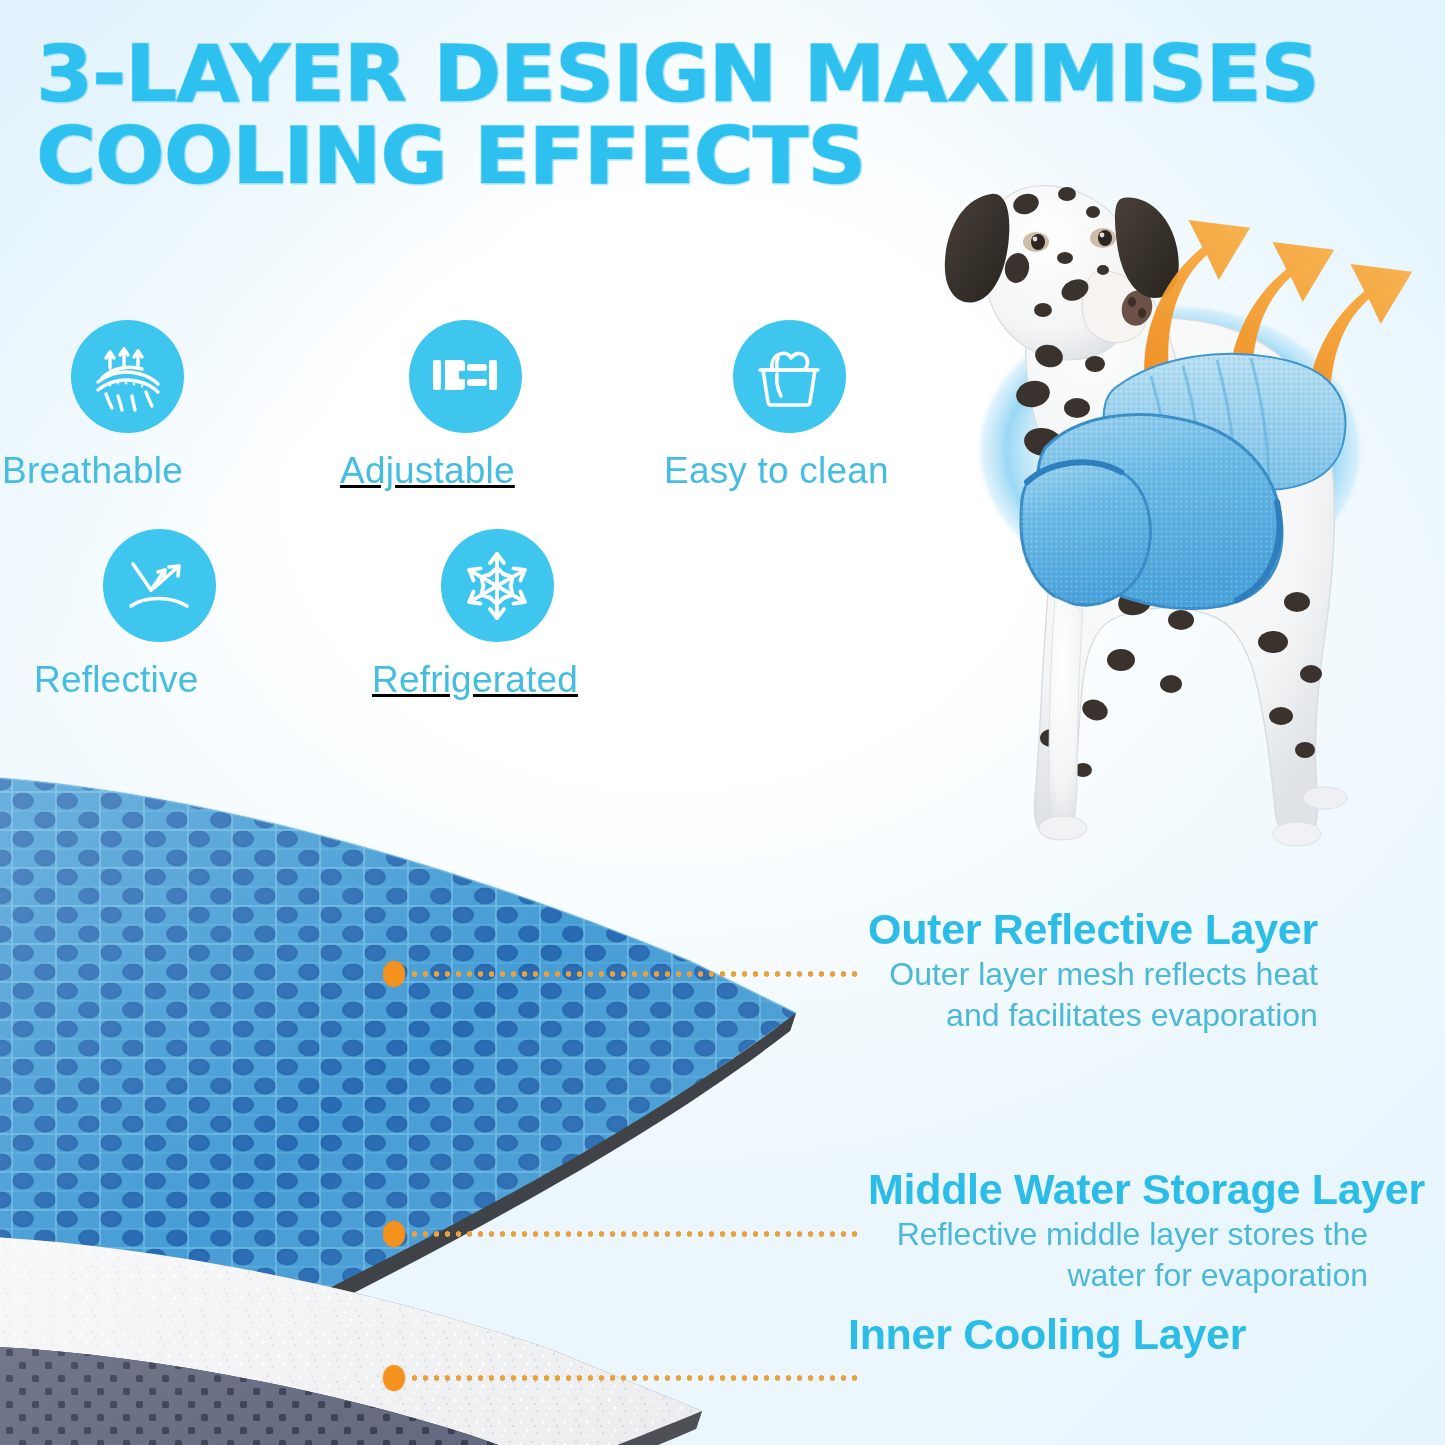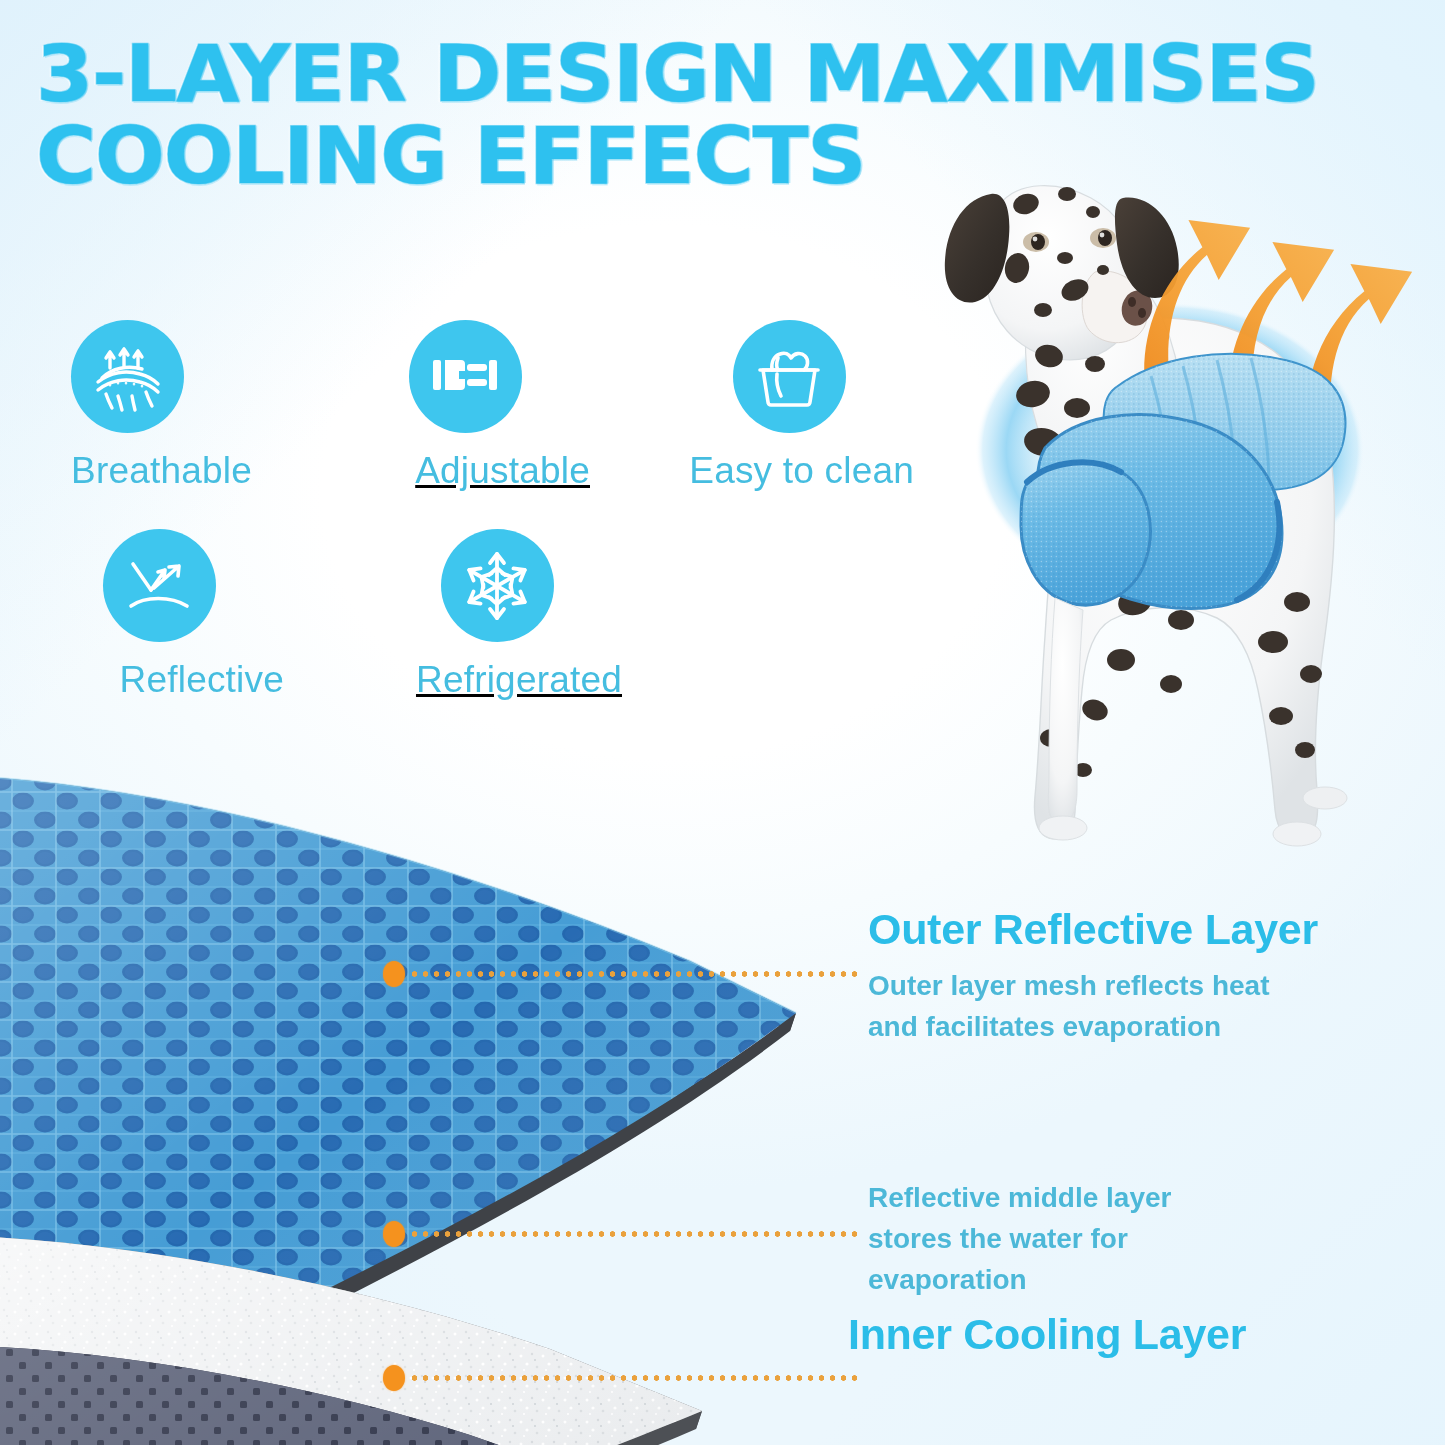--- a/index.html
+++ b/index.html
@@ -55,21 +55,21 @@
   .features{
     position:absolute;left:0;top:320px;width:960px;
     z-index:20;
   }
   .frow{ position:absolute; left:0; width:960px; height:210px; }
   .frow.r1{ top:0; }
   .frow.r2{ top:209px;margin-left:32px; }
   .feat{
     position:absolute;
     width:250px;
-    text-align:right;
+    text-align:left;
   }
   .feat.c1{ left:2px; }
   .feat.c2{ left:340px;text-decoration:underline; }
   .feat.c3{ left:664px; }
   .ficon{
     width:113px;height:113px;border-radius:50%;
     background:#3ec6ee;
     margin:0 auto;
     display:flex;align-items:center;justify-content:center;
   }
@@ -94,21 +94,21 @@
 
   
   .stack{
     position:absolute;left:-10px;top:735px;
     width:900px;height:720px;
     z-index:10;
   }
   .stack svg{position:absolute;left:0;top:0;}
 
   
-  .callouts{ position:absolute;left:0;top:0;width:1218px;height:1445px;z-index:30;pointer-events:none;}
+  .callouts{ position:absolute;left:0;top:0;width:1218px;height:1445px;z-index:30;pointer-events:none;text-align:right;}
   .leader{
     position:absolute;
     height:12px;
     display:flex;align-items:center;
     pointer-events:auto;
   }
   .bigdot{
     width:22px;height:26px;border-radius:50%;
     background:#f5921e;
     flex:0 0 auto;
@@ -127,25 +127,25 @@
   }
   .co-head{
     font-size:43px;
     line-height:48px;
     font-weight:bold;
     color:#2bbde8;
     letter-spacing:-.3px;
     white-space:nowrap;
   }
   .co-body{
-    margin-top:12px;
-    font-size:28px;
+    margin-top:1px;
+    font-size:32px;
     line-height:41px;
     color:#4cb8d8;
-    font-weight:700;
+    font-weight:400;
     max-width:470px;
   }
   .co-body.wide{ max-width:500px; }
 </style>
 </head>
 <body>
 
 <div id="poster">
 
   <div class="title">
@@ -507,20 +507,21 @@
     <div class="callout" style="left:868px; top:905px;">
       <div class="co-head">Outer Reflective Layer</div>
       <div class="co-body">Outer layer mesh reflects heat and facilitates evaporation</div>
     </div>
 
     <div class="leader" style="left:383px; top:1228px; width:475px;">
       <div class="bigdot"></div>
       <div class="dotline"></div>
     </div>
     <div class="callout" style="left:868px; top:1165px;">
+      <div class="co-head">Middle Water Storage Layer</div>
       <div class="co-body wide">Reflective middle layer stores the water for evaporation</div>
     </div>
 
     <div class="leader" style="left:383px; top:1372px; width:475px;">
       <div class="bigdot"></div>
       <div class="dotline"></div>
     </div>
     <div class="callout" style="left:848px; top:1310px;">
       <div class="co-head">Inner Cooling Layer</div>
     </div>

